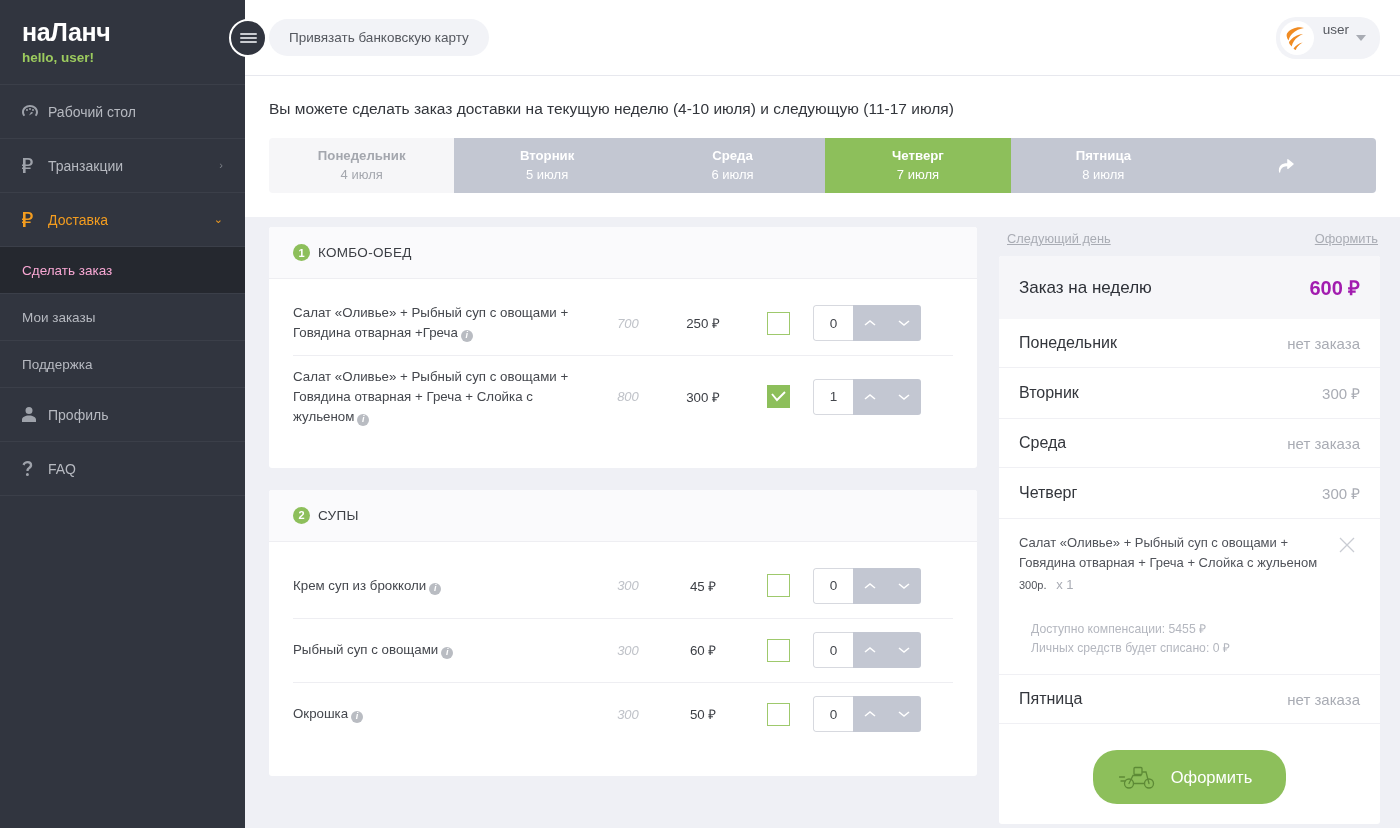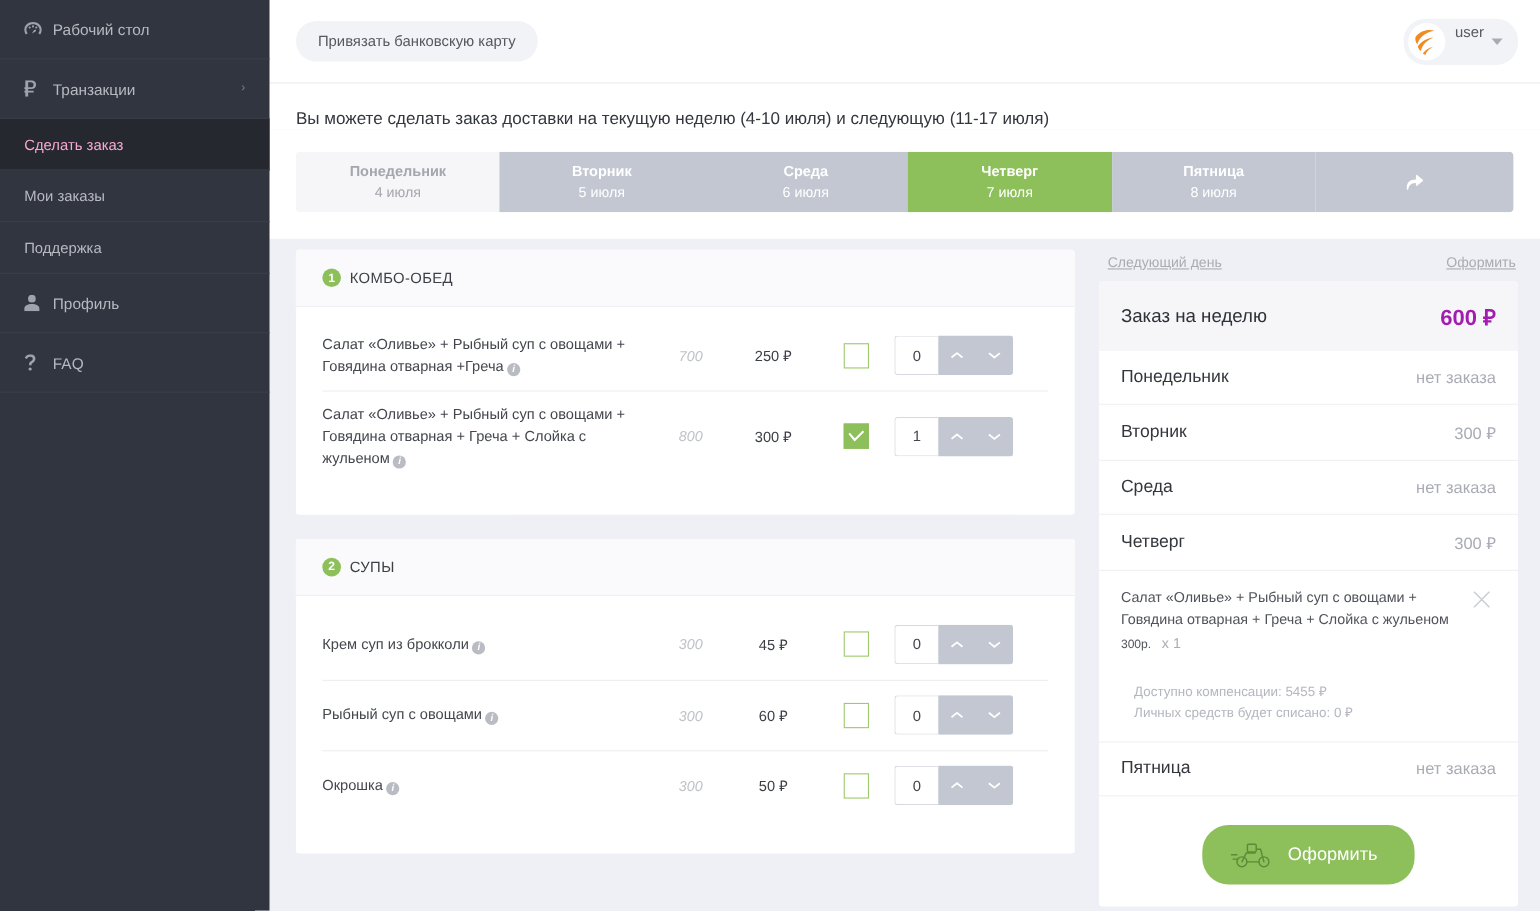--- a/index.html
+++ b/index.html
@@ -318,20 +318,31 @@
     justify-content: center;
   }
 </style>
 </head>
 <body>
 
 <div class="app">
 
   <aside class="sidebar">
 
+    <div class="brand">
+      <div class="brand-title">наЛанч</div>
+      <div class="brand-sub">hello, user!</div>
+      <div class="burger">
+        <div>
+          <span></span>
+            <span></span>
+            <span></span>
+        </div>
+      </div>
+    </div>
 
     <div class="nav-item">
       <span class="ico">
         <svg width="16" height="14" viewBox="0 0 16 14">
             <path fill="currentColor" d="M8 0C3.6 0 0 3.1 0 7c0 1.6.6 3.1 1.6 4.3l1.5-1.1C2.4 9.3 2 8.2 2 7c0-2.8 2.7-5 6-5s6 2.2 6 5c0 1.2-.4 2.3-1.1 3.2l1.5 1.1C15.4 10.1 16 8.6 16 7c0-3.9-3.6-7-8-7zm-3 4a1 1 0 100 2 1 1 0 000-2zm6 0a1 1 0 100 2 1 1 0 000-2zM8 3a1 1 0 100 2 1 1 0 000-2zm.9 4.2L7 10.5l3.3-1.9c.5-.3.6-.9.3-1.3-.3-.4-.9-.5-1.3-.1z"></path>
           </svg>
       </span>
       <span class="lbl">Рабочий стол</span>
       <span class="caret"></span>
     </div>
@@ -339,20 +350,29 @@
     <div class="nav-item">
       <span class="ico">
         <svg width="13" height="15" viewBox="0 0 13 15">
             <path fill="currentColor" d="M1 0h5.2C9 0 10.8 1.6 10.8 4c0 2.4-1.8 4-4.6 4H3.6v1.4h5V11h-5v4H1v-4H0V9.4h1V8H0V6.4h1V0zm2.6 1.7v4.7h2.5c1.5 0 2.4-.9 2.4-2.4s-.9-2.3-2.4-2.3H3.6z"></path>
           </svg>
       </span>
       <span class="lbl">Транзакции</span>
       <span class="caret">›</span>
     </div>
 
+    <div class="nav-item orange">
+      <span class="ico">
+        <svg width="13" height="15" viewBox="0 0 13 15">
+            <path fill="currentColor" d="M1 0h5.2C9 0 10.8 1.6 10.8 4c0 2.4-1.8 4-4.6 4H3.6v1.4h5V11h-5v4H1v-4H0V9.4h1V8H0V6.4h1V0zm2.6 1.7v4.7h2.5c1.5 0 2.4-.9 2.4-2.4s-.9-2.3-2.4-2.3H3.6z"></path>
+          </svg>
+      </span>
+      <span class="lbl">Доставка</span>
+      <span class="caret">⌄</span>
+    </div>
 
     <div class="sub-item active">
       <span>Сделать заказ</span>
     </div>
     <div class="sub-item">
       <span>Мои заказы</span>
     </div>
     <div class="sub-item">
       <span>Поддержка</span>
     </div>

